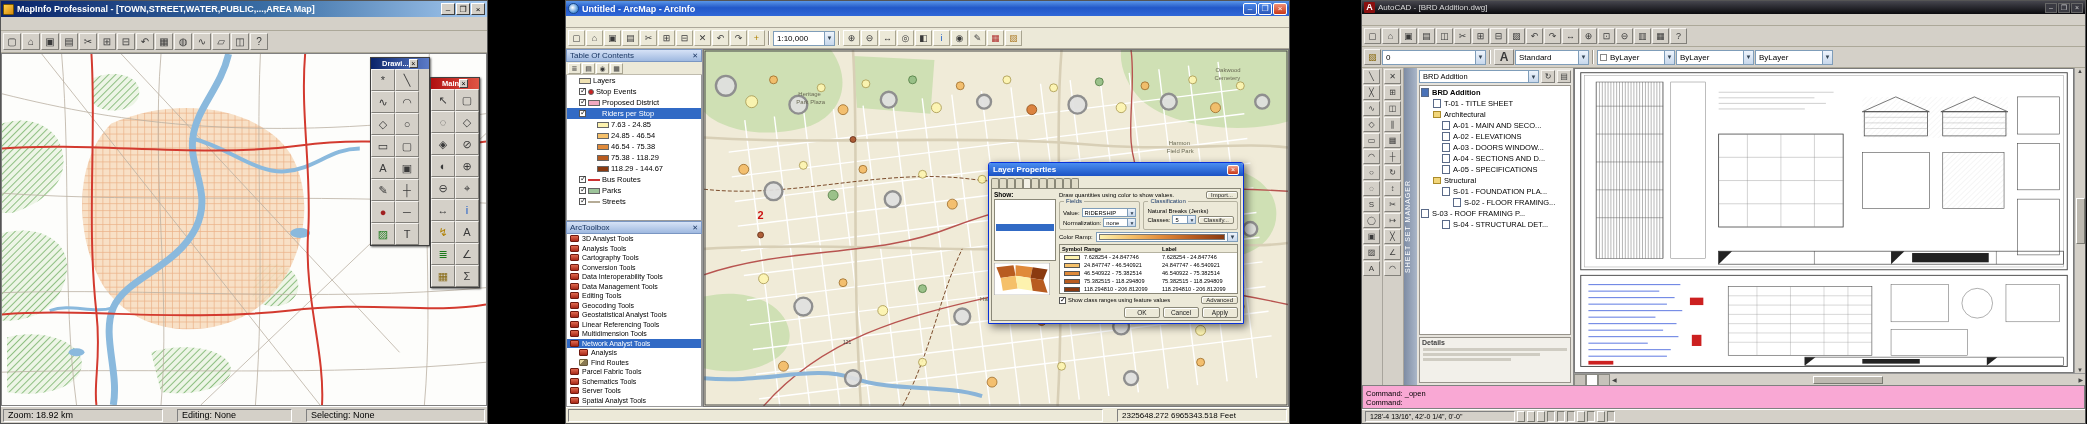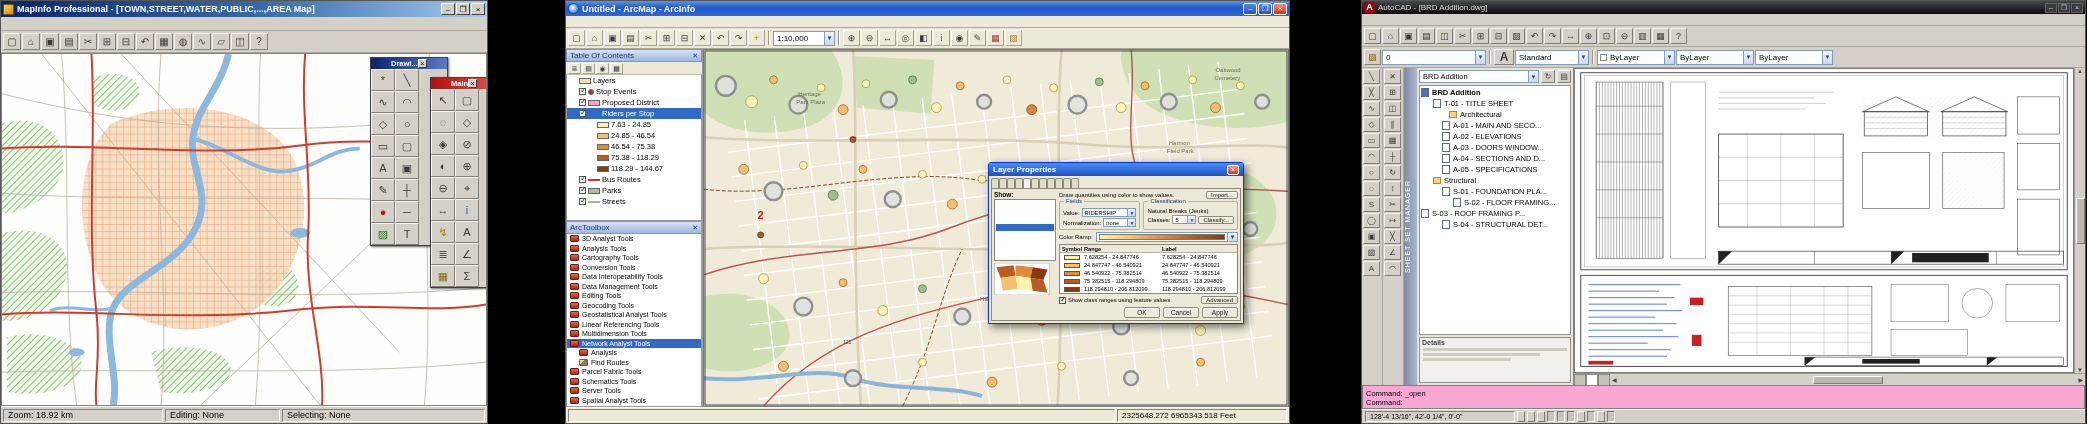--- a/index.html
+++ b/index.html
@@ -19,29 +19,29 @@
 .wbtn.xr{background:linear-gradient(#f09078,#c83818);border:1px solid #fff;border-radius:2px;color:#fff;}
 .wbtn.dk{background:#3a3a42;border:1px solid #666;color:#ccc;height:10px;width:12px;font-size:7px;line-height:8px;}
 .menubar{display:flex;align-items:center;background:#d4d0c8;border-bottom:1px solid #aca899;flex:none;height:14px;font-size:9px;}
 .menu-item{padding:1px 5px;white-space:nowrap;}
 .toolbar{display:flex;align-items:center;background:#d4d0c8;border-bottom:1px solid #aca899;padding:1px 2px;gap:1px;flex:none;height:22px;}
 .tbtn{width:18px;height:17px;display:flex;align-items:center;justify-content:center;font-size:10px;color:#3a3a3a;background:#d4d0c8;border:1px solid;border-color:#f6f4f0 #82807a #82807a #f6f4f0;padding:0;flex:none;overflow:hidden;}
 .sep{width:2px;height:14px;border-left:1px solid #9a9488;border-right:1px solid #fff;margin:0 2px;flex:none;}
 .combo{display:inline-flex;align-items:center;background:#fff;border:1px solid #7f9db9;height:15px;font-size:8px;flex:none;}
 .combo .cv{padding:0 3px;overflow:hidden;white-space:nowrap;flex:1;}
 .combo .ca{width:10px;align-self:stretch;background:linear-gradient(#eef4fc,#c8d8ec);border-left:1px solid #7f9db9;font-size:6px;display:flex;align-items:center;justify-content:center;color:#345;flex:none;}
-.statusbar{display:flex;align-items:center;gap:2px;background:#d4d0c8;border-top:1px solid #fff;padding:1px 2px;font-size:9px;flex:none;height:17px;}
+.statusbar{display:flex;align-items:center;gap:14px;background:#d4d0c8;border-top:1px solid #fff;padding:1px 2px;font-size:9px;flex:none;height:17px;}
 .scell{border:1px solid;border-color:#808080 #fff #fff #808080;padding:1px 4px;height:13px;display:flex;align-items:center;white-space:nowrap;overflow:hidden;}
 
 .win.mi{left:0;width:488px;background:#d4d0c8;}
 .mi .appicon{background:linear-gradient(135deg,#ffd24a,#d88a10);border:1px solid #7a5a00;}
 .mi-map{flex:1;position:relative;background:#fff;border:1px solid #808080;overflow:hidden;min-height:0;}
 .mi-map svg{position:absolute;inset:0;width:100%;height:100%;}
 .float-tb{position:absolute;background:#d4d0c8;border:1px solid #404040;box-shadow:1px 1px 2px rgba(0,0,0,.6);}
-.ft-title{height:11px;display:flex;align-items:center;padding:0 20px;color:#fff;font-size:7.5px;font-weight:bold;gap:0;}
+.ft-title{height:11px;display:flex;align-items:center;padding:0 11px;color:#fff;font-size:7.5px;font-weight:bold;gap:0;}
 .ft-title.blue{background:linear-gradient(90deg,#0a246a,#5b7bc8);}
 .ft-title.red{background:linear-gradient(90deg,#b01010,#e05544);}
 .ft-x{margin-left:auto;width:9px;height:9px;background:#d4d0c8;color:#000;font-size:7px;line-height:7px;text-align:center;border:1px solid;border-color:#fff #404040 #404040 #fff;padding:0;}
 .ft-grid{display:grid;grid-template-columns:repeat(2,24px);}
 .ft-grid .tbtn{width:24px;height:22px;font-size:11px;}
 
 .win.am{left:565px;width:725px;background:#ece9d8;}
 .am .appicon{background:radial-gradient(circle at 40% 40%,#fff,#4a90d8 70%);border:1px solid #1a4a88;border-radius:50%;}
 .am .menubar{background:#ece9d8;height:12px;font-size:8px;}
 .am .toolbar{background:#ece9d8;height:21px;}
@@ -1130,21 +1130,21 @@
         </div>
         <div class="ss-tree">
           <div class="ss-row root" style="font-weight: bold;">
               <span class="ss-icon"></span>
               <span class="lbl">BRD Addition</span>
             </div>
             <div class="ss-row" style="padding-left: 12px;">
               <span class="ss-icon"></span>
               <span class="lbl">T-01 - TITLE SHEET</span>
             </div>
-            <div class="ss-row folder" style="padding-left: 28px;">
+            <div class="ss-row folder" style="padding-left: 12px;">
               <span class="ss-icon"></span>
               <span class="lbl">Architectural</span>
             </div>
             <div class="ss-row" style="padding-left: 21px;">
               <span class="ss-icon"></span>
               <span class="lbl">A-01 - MAIN AND SECO...</span>
             </div>
             <div class="ss-row" style="padding-left: 21px;">
               <span class="ss-icon"></span>
               <span class="lbl">A-02 - ELEVATIONS</span>

